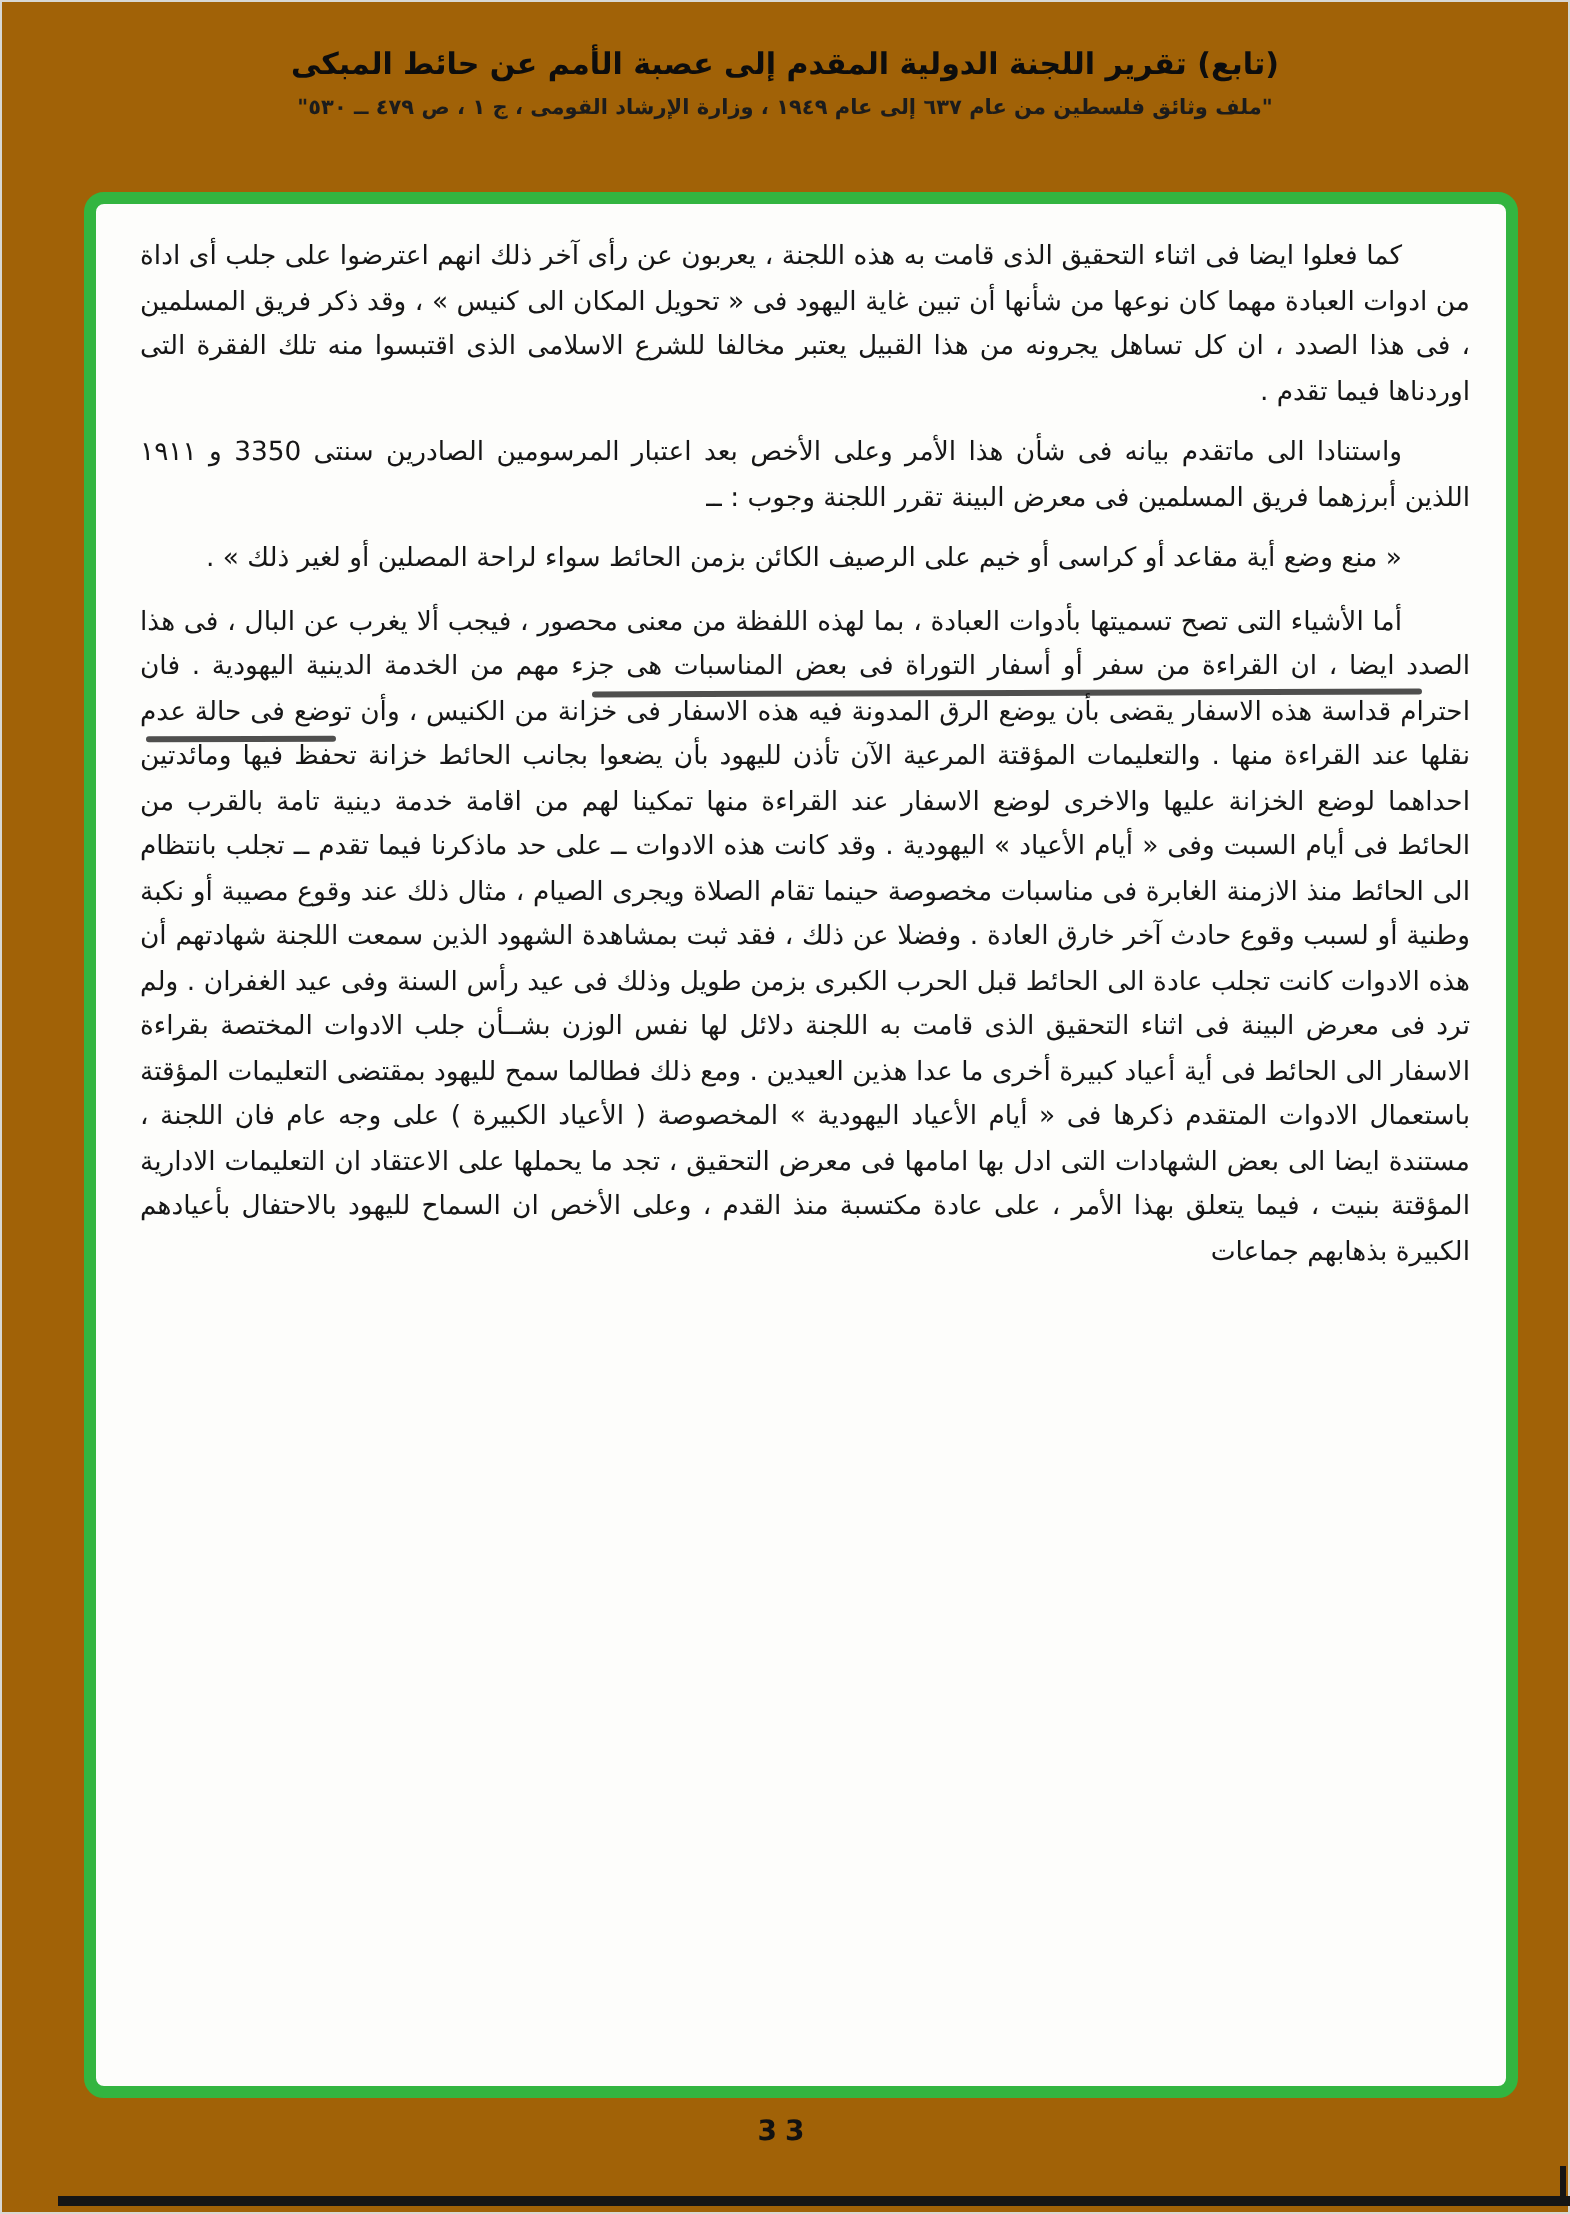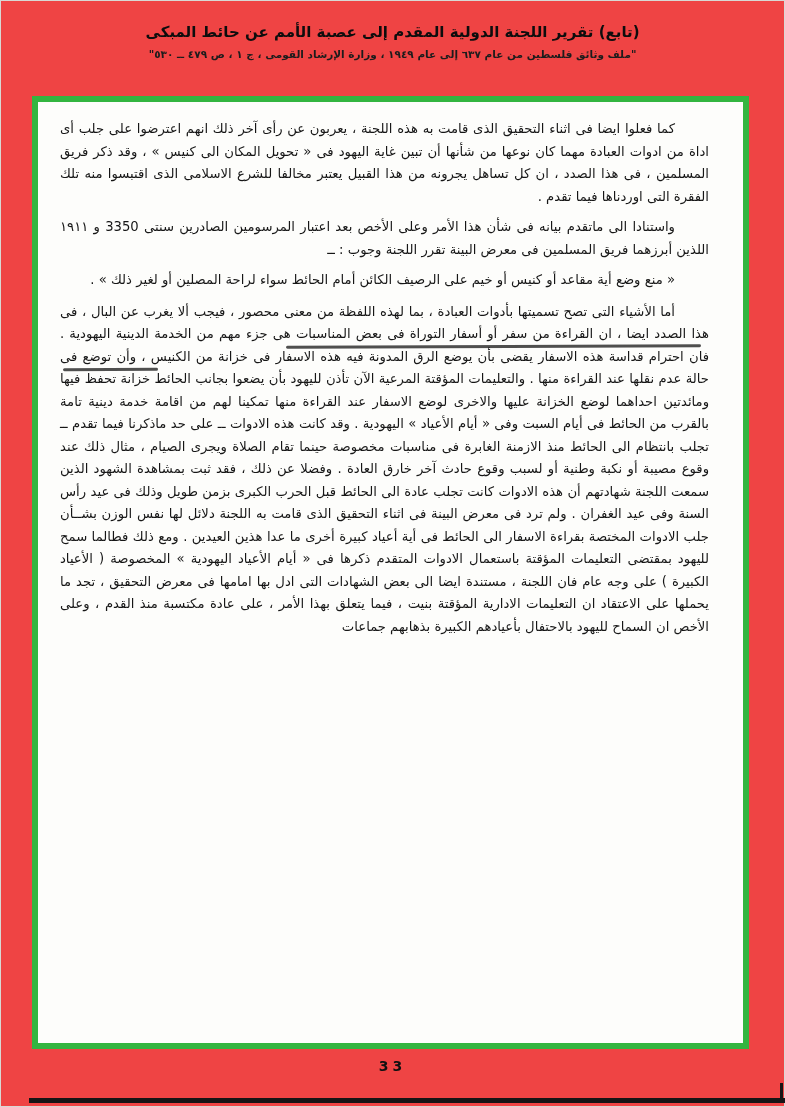--- a/index.html
+++ b/index.html
@@ -8,21 +8,21 @@
     background: #fbfbf8;
     font-family: "DejaVu Sans", sans-serif;
     position: relative;
     overflow: hidden;
     color: #141414;
   }
   .page {
     position: relative;
     width: 785px;
     height: 1107px;
-    background: #ef4444;
+    background: #a16207;
     border: 1px solid #d8d8d4;
   }
   .doc-header {
     direction: rtl;
     text-align: center;
     padding-top: 22px;
   }
   .doc-title {
     font-size: 15px;
     font-weight: bold;
@@ -30,28 +30,28 @@
     letter-spacing: 0.2px;
   }
   .doc-subtitle {
     margin-top: 7px;
     font-size: 10.5px;
     font-weight: bold;
     color: #1c1c1c;
   }
   .green-frame {
     position: absolute;
-    left: 31px;
+    left: 41px;
     top: 95px;
     width: 717px;
     height: 953px;
     border: 6px solid var(--frame-green, #33b540);
-    border-radius: 0;
+    border-radius: 10px;
     background: #fdfdfb;
-    padding: 16px 34px 10px 22px;
+    padding: 16px 18px 10px 22px;
   }
   .body-text {
     direction: rtl;
     text-align: justify;
     font-size: 13.2px;
     line-height: 22.5px;
     color: #161616;
     font-weight: 500;
   }
   .body-text p {
@@ -106,21 +106,21 @@
 
   <div class="doc-header">
     <div class="doc-title">(تابع) تقرير اللجنة الدولية المقدم إلى عصبة الأمم عن حائط المبكى</div>
     <div class="doc-subtitle">"ملف وثائق فلسطين من عام ٦٣٧ إلى عام ١٩٤٩ ، وزارة الإرشاد القومى ، ج ١ ، ص ٤٧٩ ــ ٥٣٠"</div>
   </div>
 
   <div class="green-frame">
     <div class="body-text">
       <p>كما فعلوا ايضا فى اثناء التحقيق الذى قامت به هذه اللجنة ، يعربون عن رأى آخر ذلك انهم اعترضوا على جلب أى اداة من ادوات العبادة مهما كان نوعها من شأنها أن تبين غاية اليهود فى « تحويل المكان الى كنيس » ، وقد ذكر فريق المسلمين ، فى هذا الصدد ، ان كل تساهل يجرونه من هذا القبيل يعتبر مخالفا للشرع الاسلامى الذى اقتبسوا منه تلك الفقرة التى اوردناها فيما تقدم .</p>
       <p>واستنادا الى ماتقدم بيانه فى شأن هذا الأمر وعلى الأخص بعد اعتبار المرسومين الصادرين سنتى 3350 و ١٩١١ اللذين أبرزهما فريق المسلمين فى معرض البينة تقرر اللجنة وجوب : ــ</p>
-      <p class="quote-block">« منع وضع أية مقاعد أو كنيس أو خيم على الرصيف الكائن أمام الحائط سواء لراحة المصلين أو لغير ذلك » .</p>
+      <p class="quote-block">« منع وضع أية مقاعد أو كراسى أو خيم على الرصيف الكائن بزمن الحائط سواء لراحة المصلين أو لغير ذلك » .</p>
       <p>أما الأشياء التى تصح تسميتها بأدوات العبادة ، بما لهذه اللفظة من معنى محصور ، فيجب ألا يغرب عن البال ، فى هذا الصدد ايضا ، ان القراءة من سفر أو أسفار التوراة فى بعض المناسبات هى جزء مهم من الخدمة الدينية اليهودية . فان احترام قداسة هذه الاسفار يقضى بأن يوضع الرق المدونة فيه هذه الاسفار فى خزانة من الكنيس ، وأن توضع فى حالة عدم نقلها عند القراءة منها . والتعليمات المؤقتة المرعية الآن تأذن لليهود بأن يضعوا بجانب الحائط خزانة تحفظ فيها ومائدتين احداهما لوضع الخزانة عليها والاخرى لوضع الاسفار عند القراءة منها تمكينا لهم من اقامة خدمة دينية تامة بالقرب من الحائط فى أيام السبت وفى « أيام الأعياد » اليهودية . وقد كانت هذه الادوات ــ على حد ماذكرنا فيما تقدم ــ تجلب بانتظام الى الحائط منذ الازمنة الغابرة فى مناسبات مخصوصة حينما تقام الصلاة ويجرى الصيام ، مثال ذلك عند وقوع مصيبة أو نكبة وطنية أو لسبب وقوع حادث آخر خارق العادة . وفضلا عن ذلك ، فقد ثبت بمشاهدة الشهود الذين سمعت اللجنة شهادتهم أن هذه الادوات كانت تجلب عادة الى الحائط قبل الحرب الكبرى بزمن طويل وذلك فى عيد رأس السنة وفى عيد الغفران . ولم ترد فى معرض البينة فى اثناء التحقيق الذى قامت به اللجنة دلائل لها نفس الوزن بشــأن جلب الادوات المختصة بقراءة الاسفار الى الحائط فى أية أعياد كبيرة أخرى ما عدا هذين العيدين . ومع ذلك فطالما سمح لليهود بمقتضى التعليمات المؤقتة باستعمال الادوات المتقدم ذكرها فى « أيام الأعياد اليهودية » المخصوصة ( الأعياد الكبيرة ) على وجه عام فان اللجنة ، مستندة ايضا الى بعض الشهادات التى ادل بها امامها فى معرض التحقيق ، تجد ما يحملها على الاعتقاد ان التعليمات الادارية المؤقتة بنيت ، فيما يتعلق بهذا الأمر ، على عادة مكتسبة منذ القدم ، وعلى الأخص ان السماح لليهود بالاحتفال بأعيادهم الكبيرة بذهابهم جماعات</p>
     </div>
     <div class="pen-underline u1"></div>
     <div class="pen-underline u2"></div>
   </div>
 
   <div class="page-number">33</div>
 
   <div class="scan-edge-line"></div>
   <div class="scan-edge-tick"></div>

